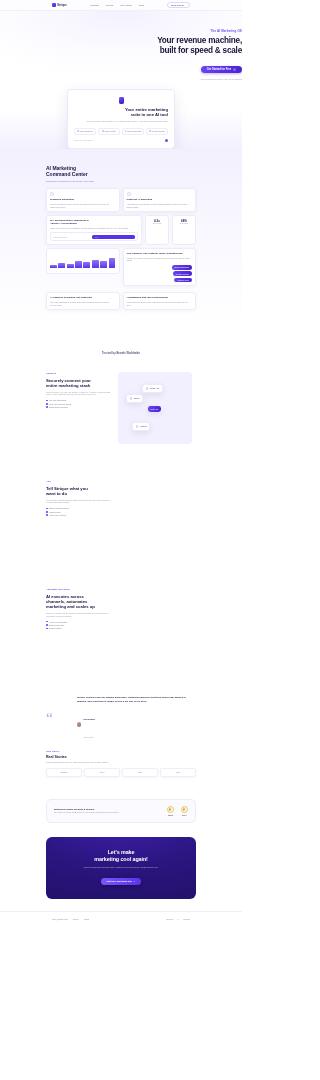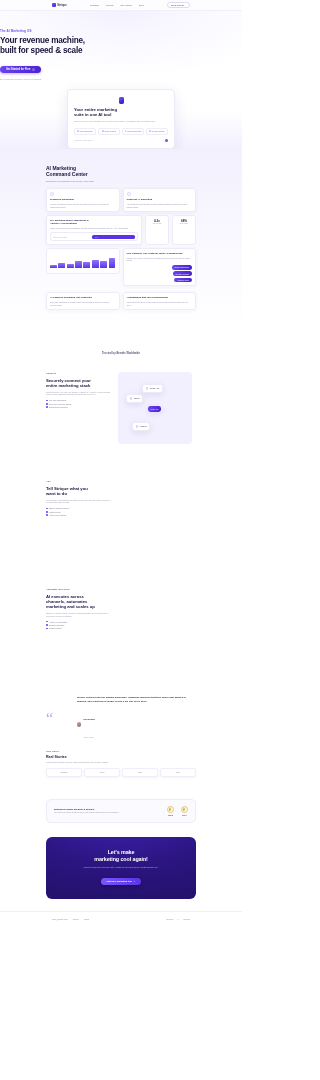--- a/index.html
+++ b/index.html
@@ -34,21 +34,21 @@
     font-size: 2.2px; color: #3b2a9e; border: 0.4px solid #ddd8f5;
     padding: 1px 3px; border-radius: 4px; background: #fff;
     display: flex; align-items: center; gap: 1px;
   }
   .caret { font-size: 2px; color: #8a86a8; }
 
   
   .hero {
     position: relative;
     padding: 18px 0 0;
-    text-align: left;
+    text-align: right;
     background:
       radial-gradient(90% 60% at 50% 0%, #f4f1ff 0%, #fbfaff 45%, #ffffff 80%);
     overflow: hidden;
   }
   .hero::after {
     content:"";
     position:absolute; left:0; right:0; bottom:0; height:40px;
     background: linear-gradient(180deg, rgba(244,241,255,0) 0%, #f3f0fe 100%);
     pointer-events:none;
   }

